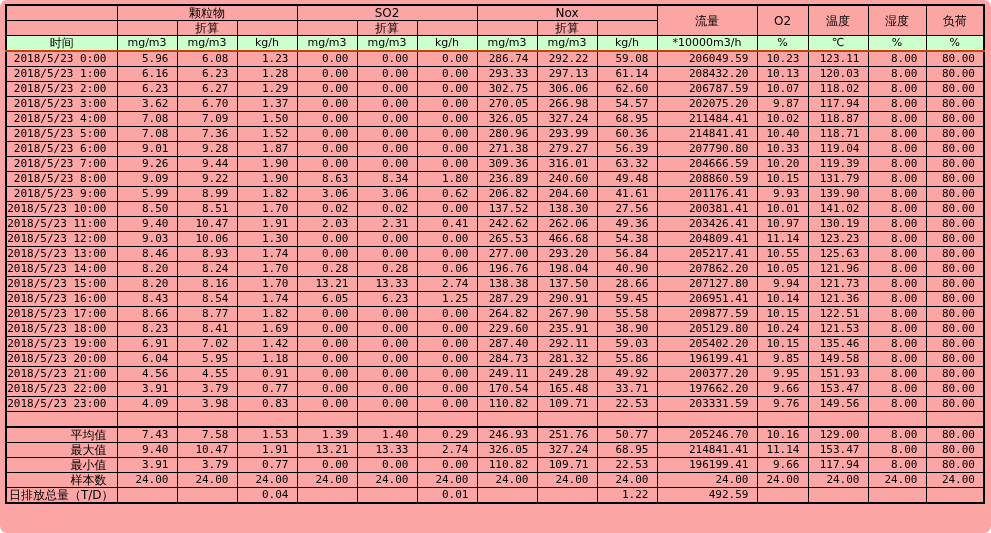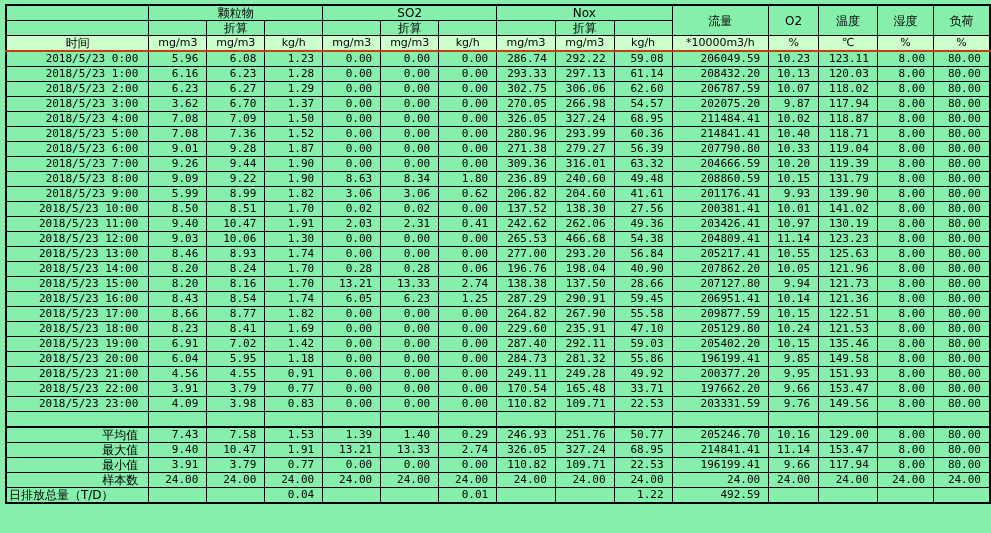--- a/index.html
+++ b/index.html
@@ -1,24 +1,24 @@
 <!DOCTYPE html>
 <html><head>
 <meta charset="utf-8">
 <style>
   html,body{margin:0;padding:0;background:#ffffff;}
-  .sheet{width:991px;height:533px;box-sizing:border-box;padding:4px 0 0 5px;background:#86efac;}
+  .sheet{width:991px;height:533px;box-sizing:border-box;padding:4px 0 0 5px;background:#fca5a5;border-radius:7px;}
   table{border-collapse:collapse;table-layout:fixed;border:2px solid #000;}
   td{border:1px solid #000;height:15px;box-sizing:border-box;
      font-family:"DejaVu Sans Mono","DejaVu Sans",sans-serif;font-size:11px;color:#000;
      padding:0;white-space:nowrap;overflow:hidden;line-height:14px;}
   thead td{text-align:center;font-family:"DejaVu Sans","Liberation Sans",sans-serif;font-size:12px;}
   tr.units td{background:#ccffcc;border-bottom:2px solid #c2410c;font-size:11px;text-align:center;}
   tr.units td.time-h{font-size:12px;}
-  td.c0{text-align:right;padding-right:10px;padding-left:32px;}
+  td.c0{text-align:right;padding-right:10px;}
   td.num{text-align:right;padding-right:8px;}
   tr.blank td{border-bottom:2px solid #000;}
   tr.total td.c0{text-align:left;padding-left:2px;padding-right:0;font-family:"DejaVu Sans","Liberation Sans",sans-serif;font-size:12px;margin-left:32px;}
   tr.summary td.c0{font-family:"DejaVu Sans","Liberation Sans",sans-serif;font-size:12px;}
 </style>
 </head>
 <body>
 
 <div class="sheet">
   <table>
@@ -391,21 +391,21 @@
         <tr>
           <td class="c0">2018/5/23 18:00</td>
           <td class="num">8.23</td>
           <td class="num">8.41</td>
           <td class="num">1.69</td>
           <td class="num">0.00</td>
           <td class="num">0.00</td>
           <td class="num">0.00</td>
           <td class="num">229.60</td>
           <td class="num">235.91</td>
-          <td class="num">47.10</td>
+          <td class="num">38.90</td>
           <td class="num">205129.80</td>
           <td class="num">10.24</td>
           <td class="num">121.53</td>
           <td class="num">8.00</td>
           <td class="num">80.00</td>
         </tr>
         <tr>
           <td class="c0">2018/5/23 19:00</td>
           <td class="num">6.91</td>
           <td class="num">7.02</td>

